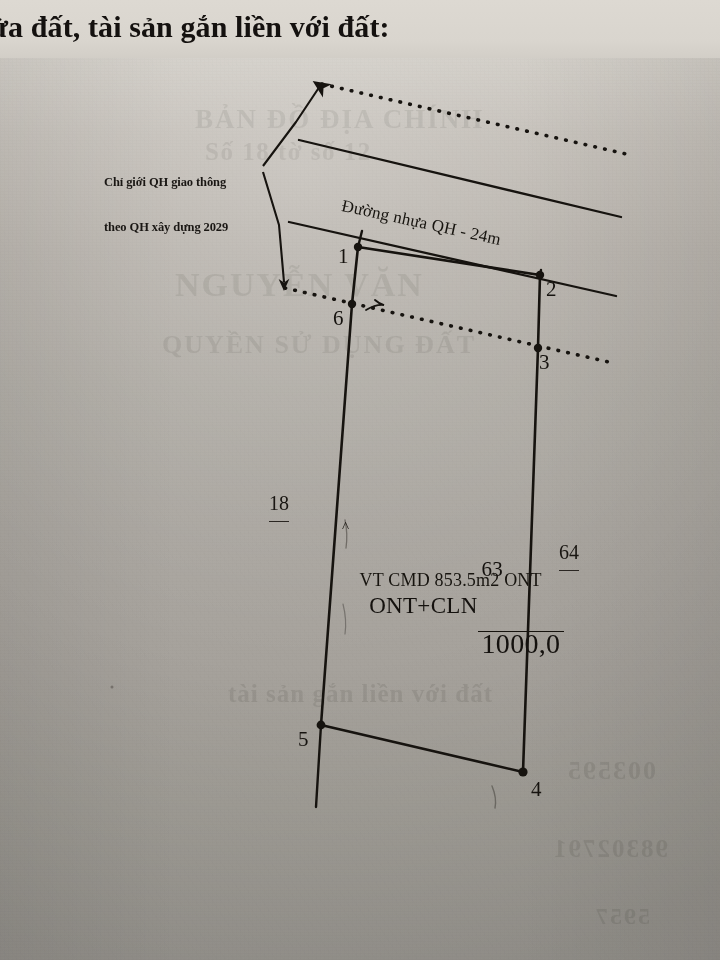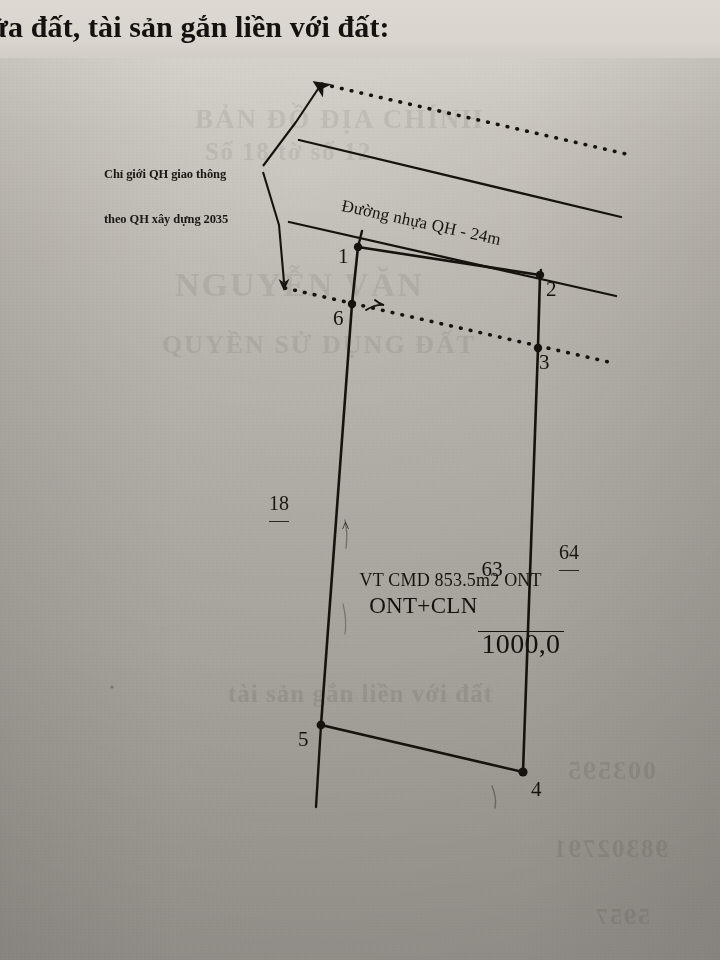--- a/index.html
+++ b/index.html
@@ -223,23 +223,23 @@
     <circle cx="523" cy="772" r="4.6" fill="#16130f"></circle>
     <circle cx="321" cy="725" r="4.4" fill="#16130f"></circle>
     <circle cx="352" cy="304" r="4.2" fill="#16130f"></circle>
 
     <path d="M345,520 q3,14 1,28" fill="none" stroke="rgba(30,26,22,0.42)" stroke-width="1.3" stroke-linecap="round"></path>
     <path d="M343,604 q4,16 2,30" fill="none" stroke="rgba(30,26,22,0.35)" stroke-width="1.2" stroke-linecap="round"></path>
     <path d="M492,786 q5,12 3,22" fill="none" stroke="rgba(30,26,22,0.38)" stroke-width="1.4" stroke-linecap="round"></path>
     <circle cx="112" cy="687" r="1.5" fill="rgba(30,26,22,0.32)"></circle>
   </svg>
 
-  <div class="lbl ann-note" style="left:104px; top:137px;">
+  <div class="lbl ann-note" style="left:104px; top:145px;">
     <div>Chỉ giới QH giao thông</div>
-    <div>theo QH xây dựng 2035</div>
+    <div>theo QH xây dựng 2029</div>
   </div>
 
   <div class="lbl road-label" style="left:344px; top:196px;">Đường nhựa QH - 24m</div>
 
   <div class="lbl vertex-num" style="left:338px; top:244px;">1</div>
   <div class="lbl vertex-num" style="left:546px; top:277px;">2</div>
   <div class="lbl vertex-num" style="left:539px; top:350px;">3</div>
   <div class="lbl vertex-num" style="left:531px; top:777px;">4</div>
   <div class="lbl vertex-num" style="left:298px; top:727px;">5</div>
   <div class="lbl vertex-num" style="left:333px; top:306px;">6</div>

